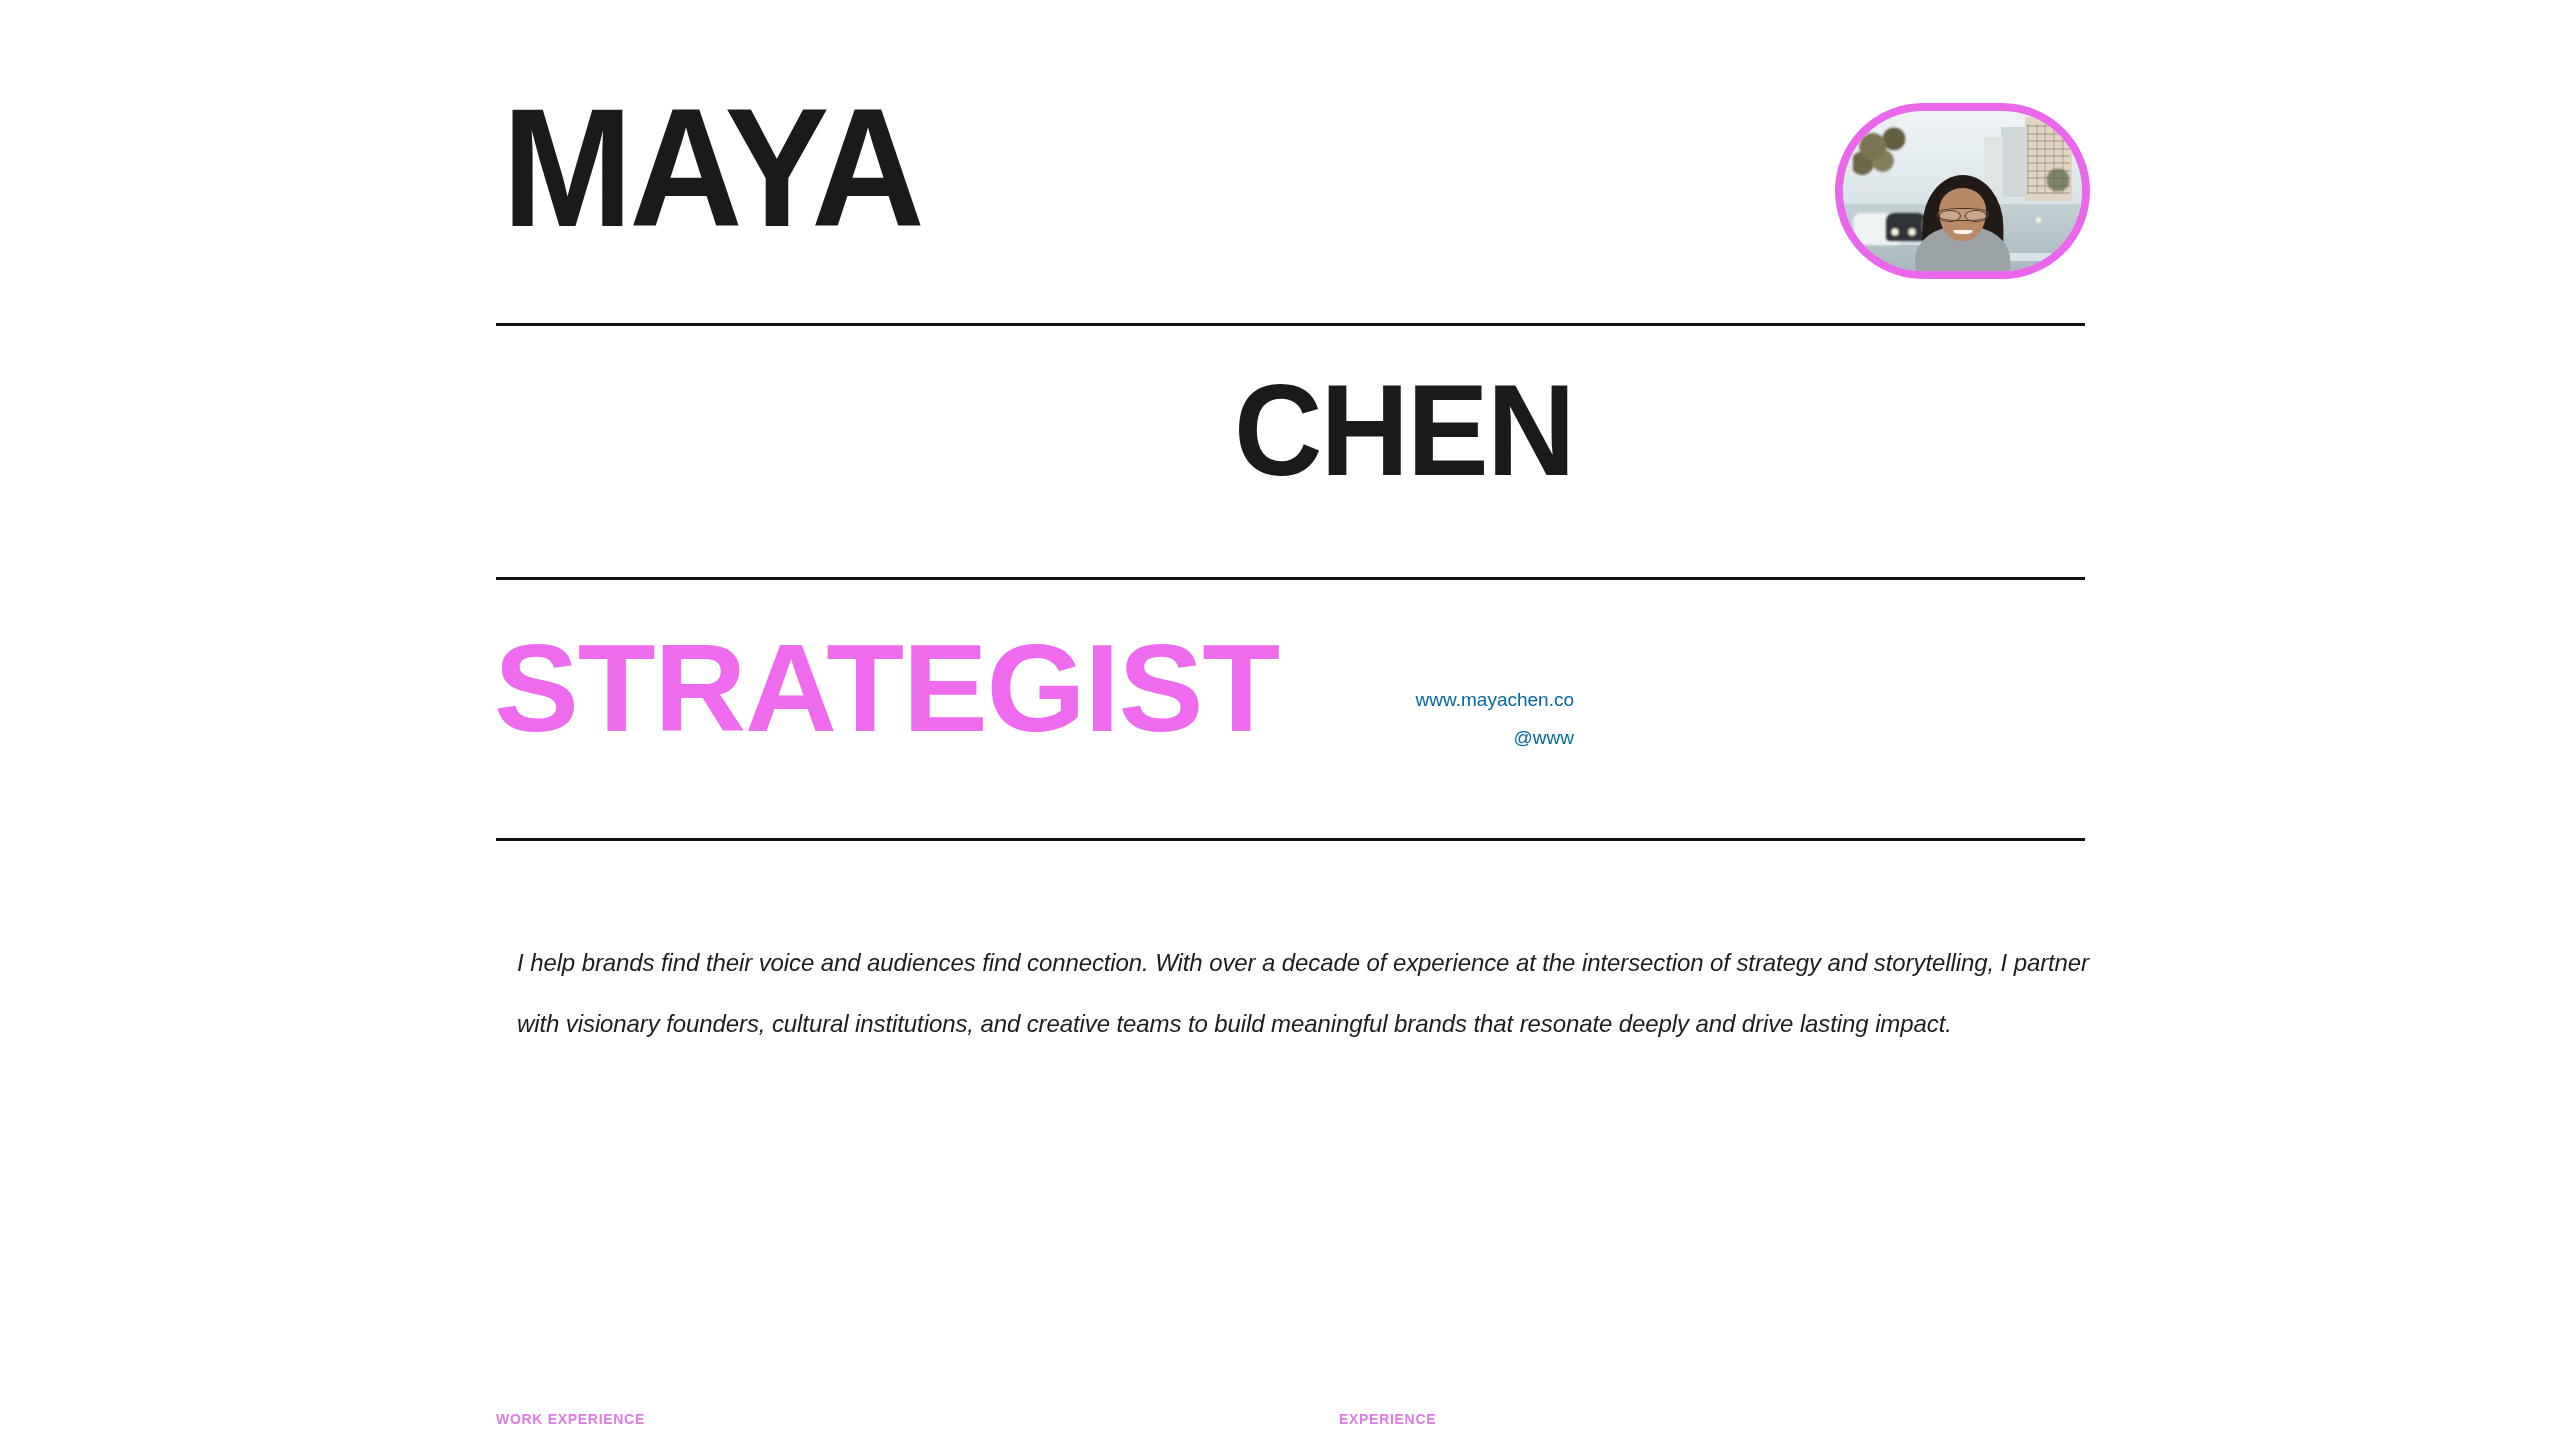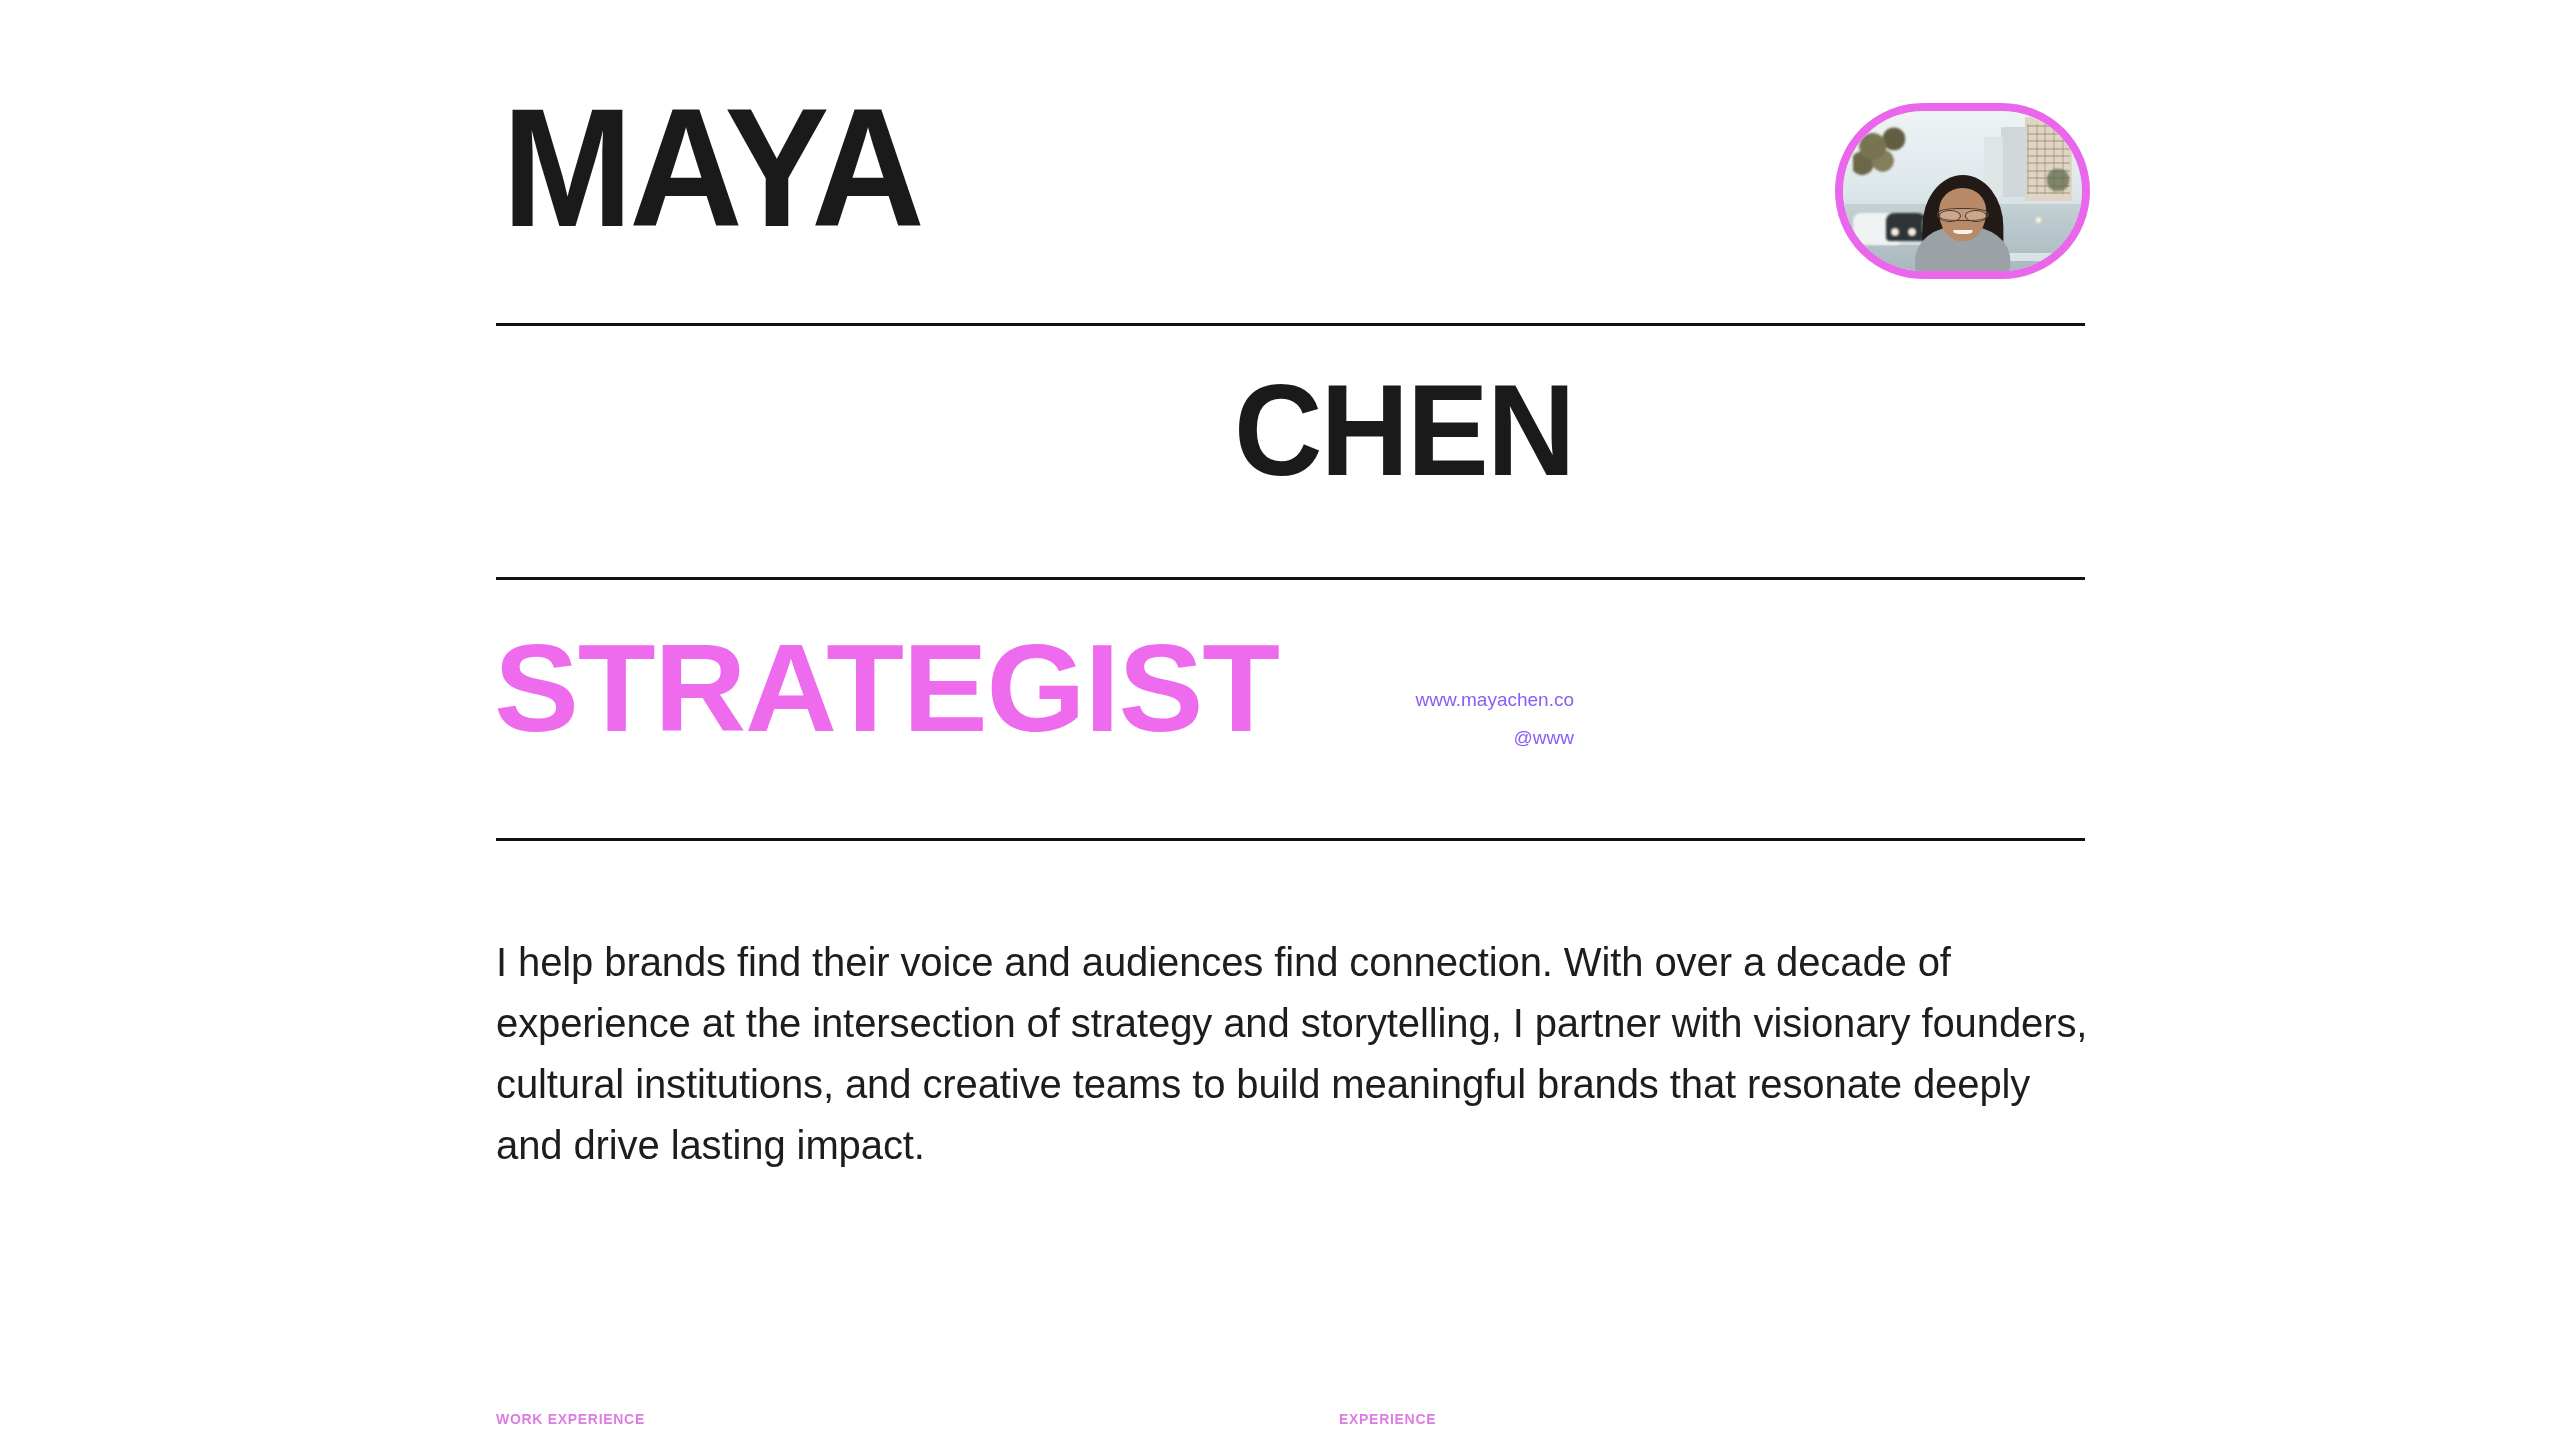--- a/index.html
+++ b/index.html
@@ -266,36 +266,37 @@
     color: #ee6bee;
     transform: scaleX(1.02);
     transform-origin: left top;
   }
 
   .links {
     position: absolute;
     right: 492px;
     top: 661px;
     text-align: right;
-    color: #8b5cf6;
+    color: #0369a1;
     font-size: 19px;
     line-height: 38px;
   }
   .links div { white-space: nowrap; }
 
   
   .summary {
     position: absolute;
-    left: 496px;
+    left: 517px;
     top: 912px;
     width: 1603px;
-    font-size: 40px;
+    font-size: 24px;
     line-height: 61px;
     color: #1d1d1d;
     letter-spacing: -0.1px;
+    font-style: italic;
   }
 
   
   .section-label {
     position: absolute;
     top: 1391px;
     color: #dd7ce2;
     font-size: 14px;
     font-weight: 700;
     letter-spacing: 0.7px;

